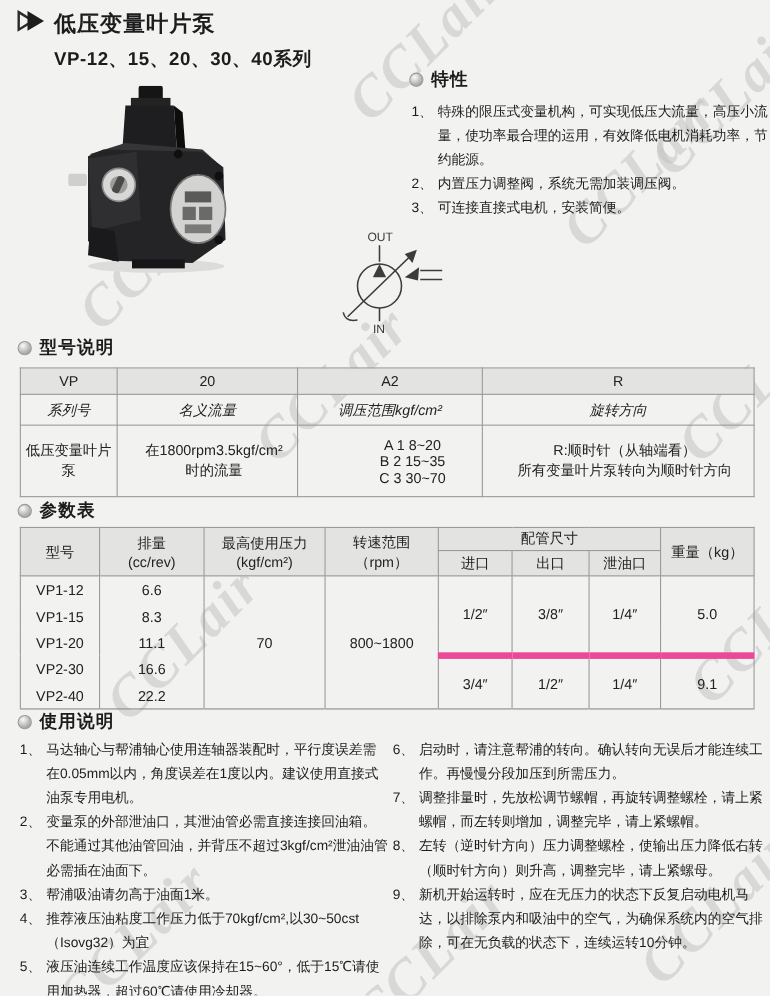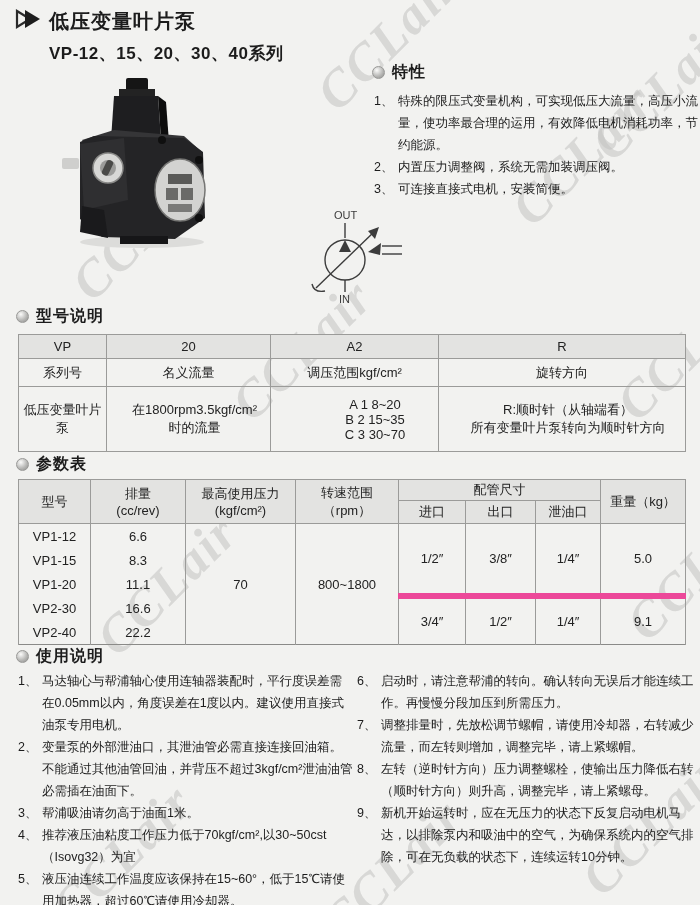--- a/index.html
+++ b/index.html
@@ -35,21 +35,21 @@
 
   
   table{border-collapse:collapse;table-layout:fixed;font-size:13px;color:#222;}
   .mtable, .ptable{position:absolute;left:18px;width:667px;border:1px solid #8a8a88;}
   .mtable td, .ptable td, .ptable th{border:1px solid #9b9b99;padding:1px 4px;text-align:center;vertical-align:middle;}
   .hdr{background:#e3e3e1;}
   .dbl{border-bottom:3px double #7a7a78;}
   .pre{white-space:pre-line;}
   .tleft{text-align:left;}
   .mtable tr.r1 td{height:21px;}
-  .mtable tr.r2 td{height:25px;}
+  .mtable tr.r2 td{height:25px;font-style:italic;}
   .mtable tr.r3 td{height:62px;}
   .ptable thead th{font-weight:normal;}
   .ptable tbody td{border-top:none;border-bottom:none;height:22px;}
   .ptable td.gstart{border-top:6px solid #ec4899;}
   .ph1{height:20px;}
   .ph2{height:23px;}
 
   .pump{position:absolute;left:62px;top:78px;}
   .hydsym{position:absolute;left:298px;top:208px;}
 </style>
@@ -272,21 +272,21 @@
       <span class="ntext">液压油连续工作温度应该保持在15~60°，低于15℃请使用加热器，超过60℃请使用冷却器。</span>
     </div>
   </div>
   <div class="num-list" style="left:357px;top:670px;width:340px">
     <div class="nitem">
       <span class="nnum">6、</span>
       <span class="ntext">启动时，请注意帮浦的转向。确认转向无误后才能连续工作。再慢慢分段加压到所需压力。</span>
     </div>
     <div class="nitem">
       <span class="nnum">7、</span>
-      <span class="ntext">调整排量时，先放松调节螺帽，请使用冷却器，右转减少流量，而左转则增加，调整完毕，请上紧螺帽。</span>
+      <span class="ntext">调整排量时，先放松调节螺帽，再旋转调整螺栓，请上紧螺帽，而左转则增加，调整完毕，请上紧螺帽。</span>
     </div>
     <div class="nitem">
       <span class="nnum">8、</span>
       <span class="ntext">左转（逆时针方向）压力调整螺栓，使输出压力降低右转（顺时针方向）则升高，调整完毕，请上紧螺母。</span>
     </div>
     <div class="nitem">
       <span class="nnum">9、</span>
       <span class="ntext">新机开始运转时，应在无压力的状态下反复启动电机马达，以排除泵内和吸油中的空气，为确保系统内的空气排除，可在无负载的状态下，连续运转10分钟。</span>
     </div>
   </div>

